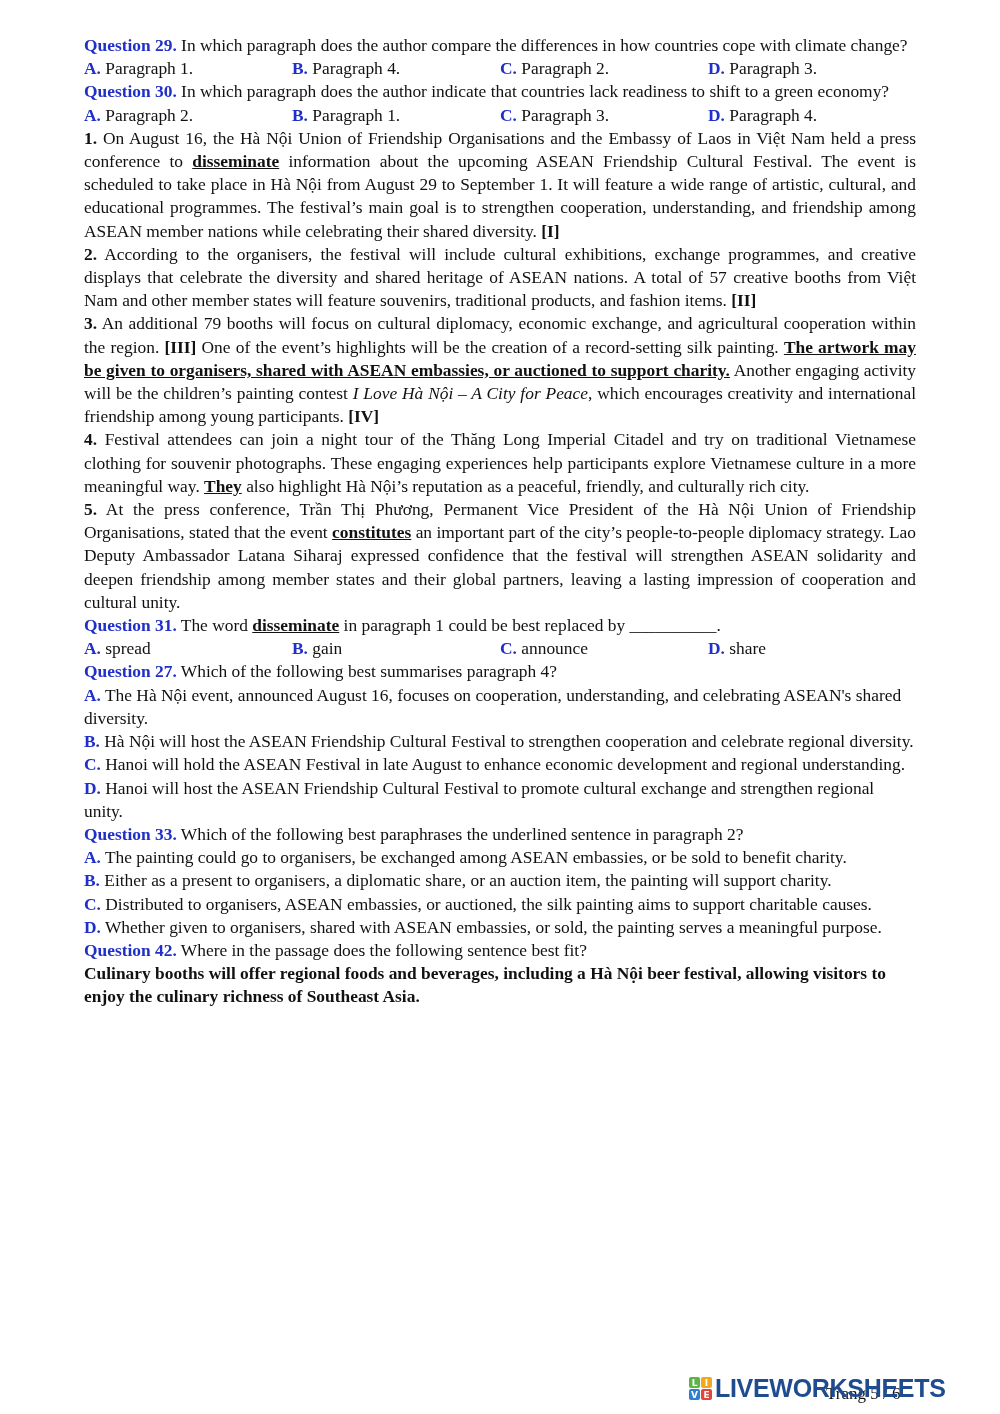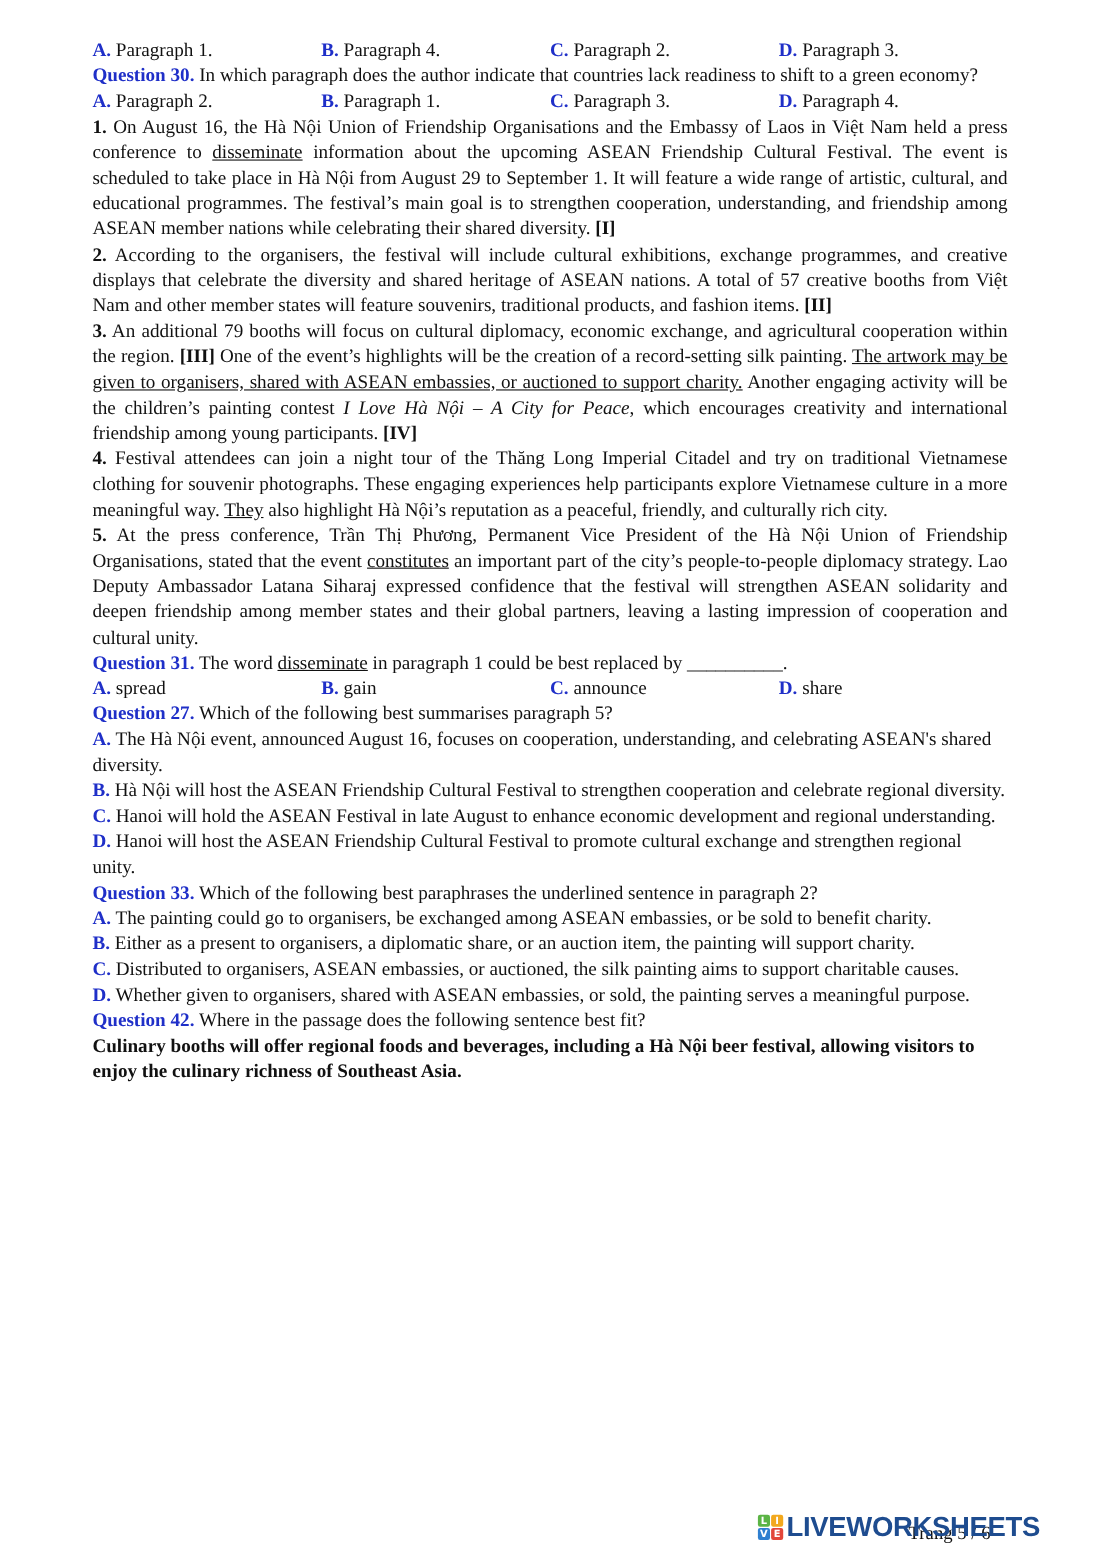--- a/index.html
+++ b/index.html
@@ -9,37 +9,38 @@
     font-family:"Liberation Serif", serif; font-size:17.4px; line-height:23.2px; color:#111;
   }
   .q-label { color:#1f2fc8; font-weight:bold; }
   .opt-letter { color:#1f2fc8; font-weight:bold; }
   .line { display:block; }
   .opts { display:flex; }
   .opts .opt { width:210px; }
   .instr { color:#1f2fc8; font-weight:bold; }
   .para { text-align:justify; }
   .para b.num { font-weight:bold; }
-  .ul { font-weight:normal; text-decoration:underline; }
+  .ul { font-weight:bold; text-decoration:underline; }
   .marker { font-weight:bold; }
   .bold { font-weight:bold; }
   .footer-page {
     position:absolute; left:826px; top:1384px;
     font-family:"Liberation Serif", serif; font-size:17px; color:#111;
   }
   .logo { position:absolute; left:689px; top:1374px; display:flex; align-items:center; }
   .logo-grid { display:grid; grid-template-columns:11px 11px; grid-template-rows:11px 11px; gap:1px; margin-right:3px; }
   .logo-grid span { font-family:"DejaVu Sans", sans-serif; font-size:9px; font-weight:bold; color:#fff; display:flex; align-items:center; justify-content:center; border-radius:2px; }
   .logo-text { font-family:Liberation Sans, sans-serif; font-weight:bold; font-size:25px; color:#1e4c8f; letter-spacing:-0.3px; }
 </style>
 </head>
 <body>
 
 <div class="page">
 
+  <div class="line"><span class="q-label">Question 29.</span><span> In which paragraph does the author compare the differences in how countries cope with climate change?</span></div>
   <div class="opts">
     <div class="opt"><span class="opt-letter">A.</span><span> Paragraph 1.</span></div>
     <div class="opt"><span class="opt-letter">B.</span><span> Paragraph 4.</span></div>
     <div class="opt"><span class="opt-letter">C.</span><span> Paragraph 2.</span></div>
     <div class="opt"><span class="opt-letter">D.</span><span> Paragraph 3.</span></div>
   </div>
 
   <div class="line"><span class="q-label">Question 30.</span><span> In which paragraph does the author indicate that countries lack readiness to shift to a green economy?</span></div>
   <div class="opts">
     <div class="opt"><span class="opt-letter">A.</span><span> Paragraph 2.</span></div>
@@ -60,21 +61,21 @@
   <div class="para"><b class="num">5.</b><span> At the press conference, Trần Thị Phương, Permanent Vice President of the Hà Nội Union of Friendship Organisations, stated that the event </span><span class="ul">constitutes</span><span> an important part of the city’s people-to-people diplomacy strategy. Lao Deputy Ambassador Latana Siharaj expressed confidence that the festival will strengthen ASEAN solidarity and deepen friendship among member states and their global partners, leaving a lasting impression of cooperation and cultural unity.</span></div>
 
   <div class="line"><span class="q-label">Question 31.</span><span> The word </span><span class="ul">disseminate</span><span> in paragraph 1 could be best replaced by __________.</span></div>
   <div class="opts">
     <div class="opt"><span class="opt-letter">A.</span><span> spread</span></div>
     <div class="opt"><span class="opt-letter">B.</span><span> gain</span></div>
     <div class="opt"><span class="opt-letter">C.</span><span> announce</span></div>
     <div class="opt"><span class="opt-letter">D.</span><span> share</span></div>
   </div>
 
-  <div class="line"><span class="q-label">Question 27.</span><span> Which of the following best summarises paragraph 5?</span></div>
+  <div class="line"><span class="q-label">Question 27.</span><span> Which of the following best summarises paragraph 4?</span></div>
   <div class="line"><span class="opt-letter">A.</span><span> The Hà Nội event, announced August 16, focuses on cooperation, understanding, and celebrating ASEAN's shared diversity.</span></div>
   <div class="line"><span class="opt-letter">B.</span><span> Hà Nội will host the ASEAN Friendship Cultural Festival to strengthen cooperation and celebrate regional diversity.</span></div>
   <div class="line"><span class="opt-letter">C.</span><span> Hanoi will hold the ASEAN Festival in late August to enhance economic development and regional understanding.</span></div>
   <div class="line"><span class="opt-letter">D.</span><span> Hanoi will host the ASEAN Friendship Cultural Festival to promote cultural exchange and strengthen regional unity.</span></div>
 
   <div class="line"><span class="q-label">Question 33.</span><span> Which of the following best paraphrases the underlined sentence in paragraph 2?</span></div>
   <div class="line"><span class="opt-letter">A.</span><span> The painting could go to organisers, be exchanged among ASEAN embassies, or be sold to benefit charity.</span></div>
   <div class="line"><span class="opt-letter">B.</span><span> Either as a present to organisers, a diplomatic share, or an auction item, the painting will support charity.</span></div>
   <div class="line"><span class="opt-letter">C.</span><span> Distributed to organisers, ASEAN embassies, or auctioned, the silk painting aims to support charitable causes.</span></div>
   <div class="line"><span class="opt-letter">D.</span><span> Whether given to organisers, shared with ASEAN embassies, or sold, the painting serves a meaningful purpose.</span></div>

